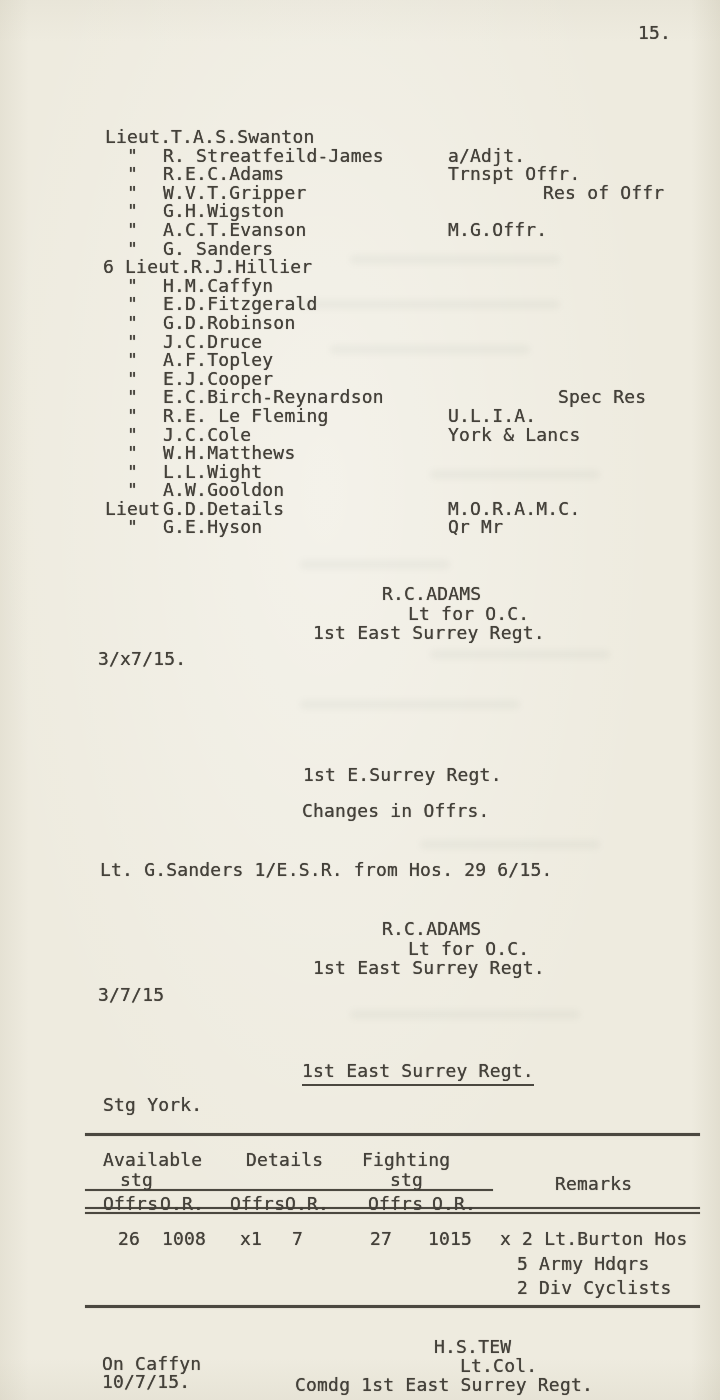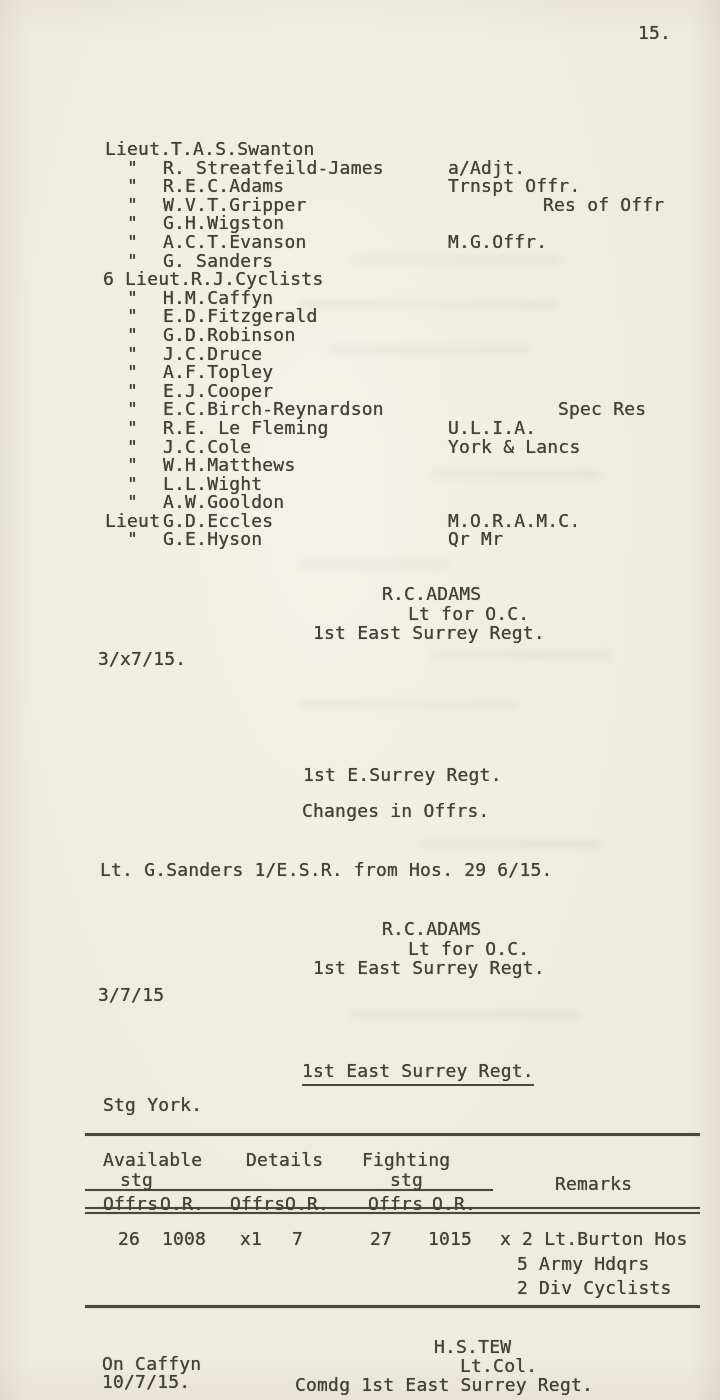--- a/index.html
+++ b/index.html
@@ -27,21 +27,21 @@
     opacity:0.07;
     filter:blur(3px);
     border-radius:4px;
   }
   .t{
     position:absolute;
     white-space:pre;
     text-shadow:0 0 0.7px rgba(62,58,50,0.85);
   }
   
-  #officer-list{position:absolute;left:0;top:128px;width:632px;margin-top:12px;}
+  #officer-list{position:absolute;left:0;top:128px;width:632px;}
   .row{position:relative;height:18.6px;line-height:18.6px;}
   .row span{position:absolute;white-space:pre;text-shadow:0 0 0.7px rgba(62,58,50,0.85);}
   .row .rank{left:105px;}
   .row.d .rank{left:127px;}
   .row.t2 .rank{left:103px;}
   .row.t3 .rank{left:105px;}
   .row .name{left:163px;}
   .row.t1 .name{left:171px;}
   .row.t2 .name{left:191px;}
   .row .appt{left:448px;}
@@ -116,21 +116,21 @@
 
   <div class="row d">
     <span class="rank">"</span>
     <span class="name">G. Sanders</span>
     <span class="appt"></span>
     <span class="note"></span>
   </div>
 
   <div class="row t2">
     <span class="rank">6 Lieut.</span>
-    <span class="name">R.J.Cyclists</span>
+    <span class="name">R.J.Hillier</span>
     <span class="appt"></span>
     <span class="note"></span>
   </div>
 
   <div class="row d">
     <span class="rank">"</span>
     <span class="name">H.M.Caffyn</span>
     <span class="appt"></span>
     <span class="note"></span>
   </div>
@@ -207,21 +207,21 @@
 
   <div class="row d">
     <span class="rank">"</span>
     <span class="name">A.W.Gooldon</span>
     <span class="appt"></span>
     <span class="note"></span>
   </div>
 
   <div class="row t3">
     <span class="rank">Lieut</span>
-    <span class="name">G.D.Eccles</span>
+    <span class="name">G.D.Details</span>
     <span class="appt">M.O.R.A.M.C.</span>
     <span class="note"></span>
   </div>
 
   <div class="row d">
     <span class="rank">"</span>
     <span class="name">G.E.Hyson</span>
     <span class="appt">Qr Mr</span>
     <span class="note"></span>
   </div>

